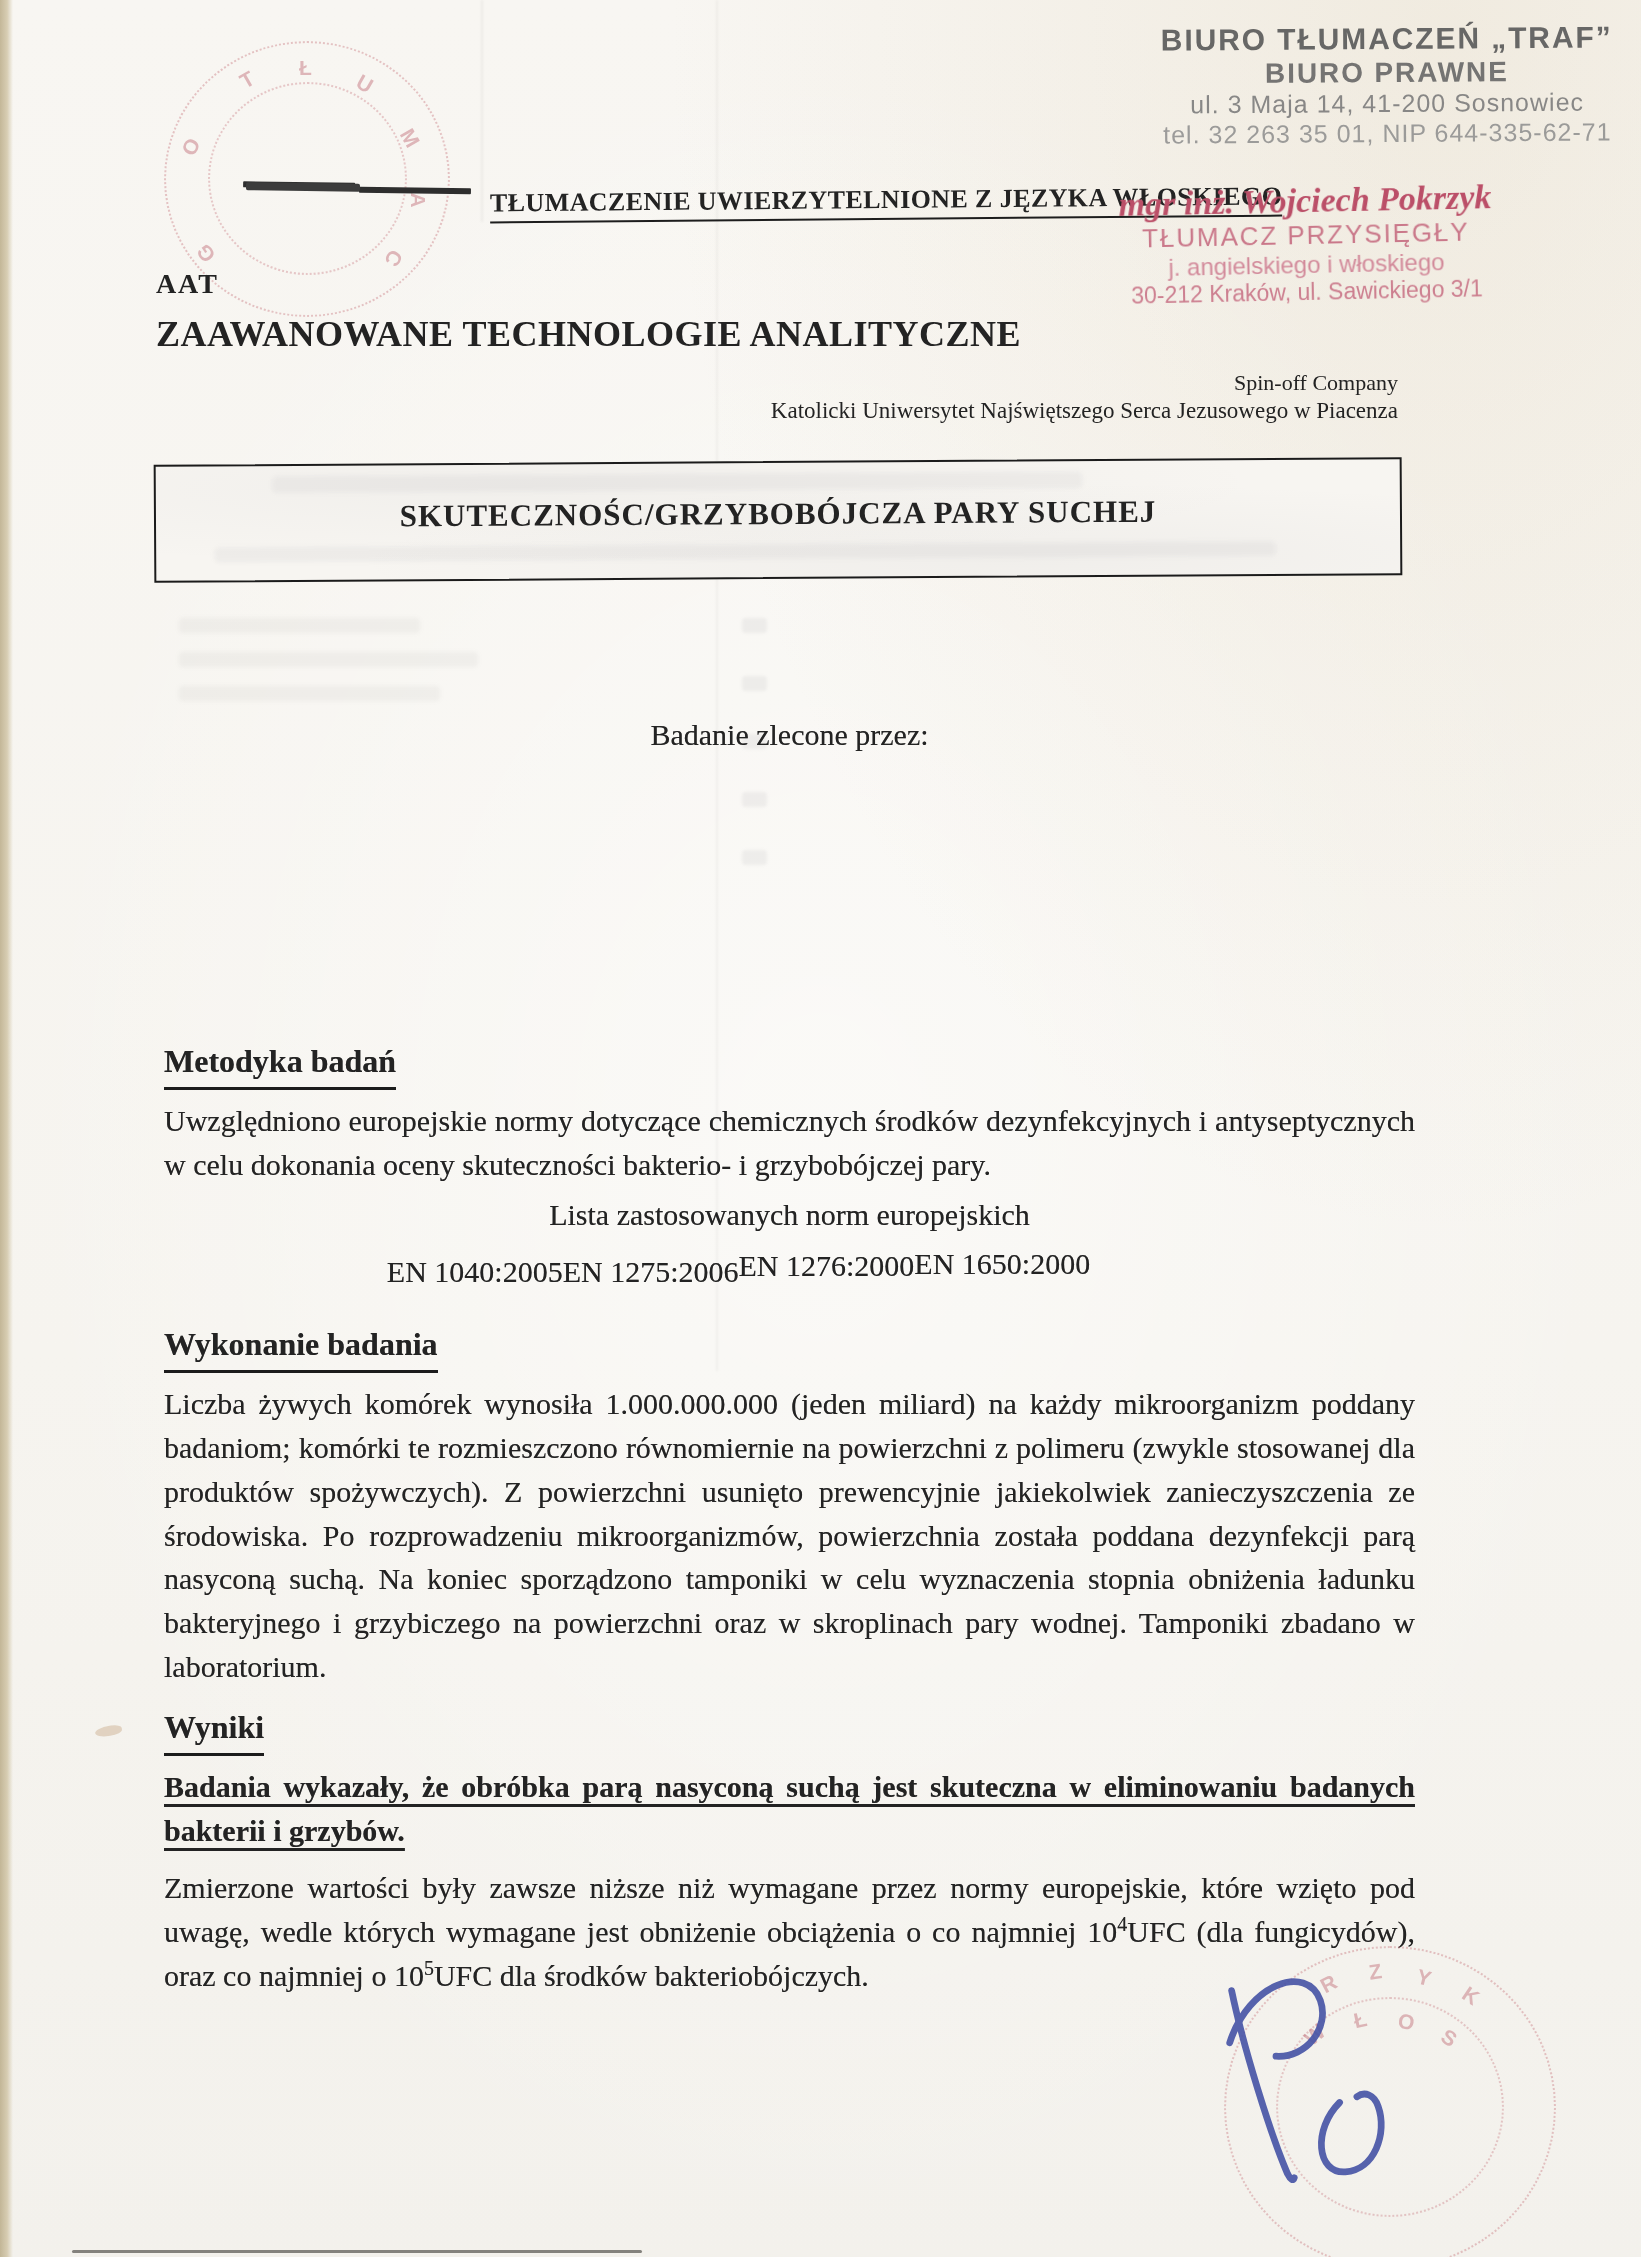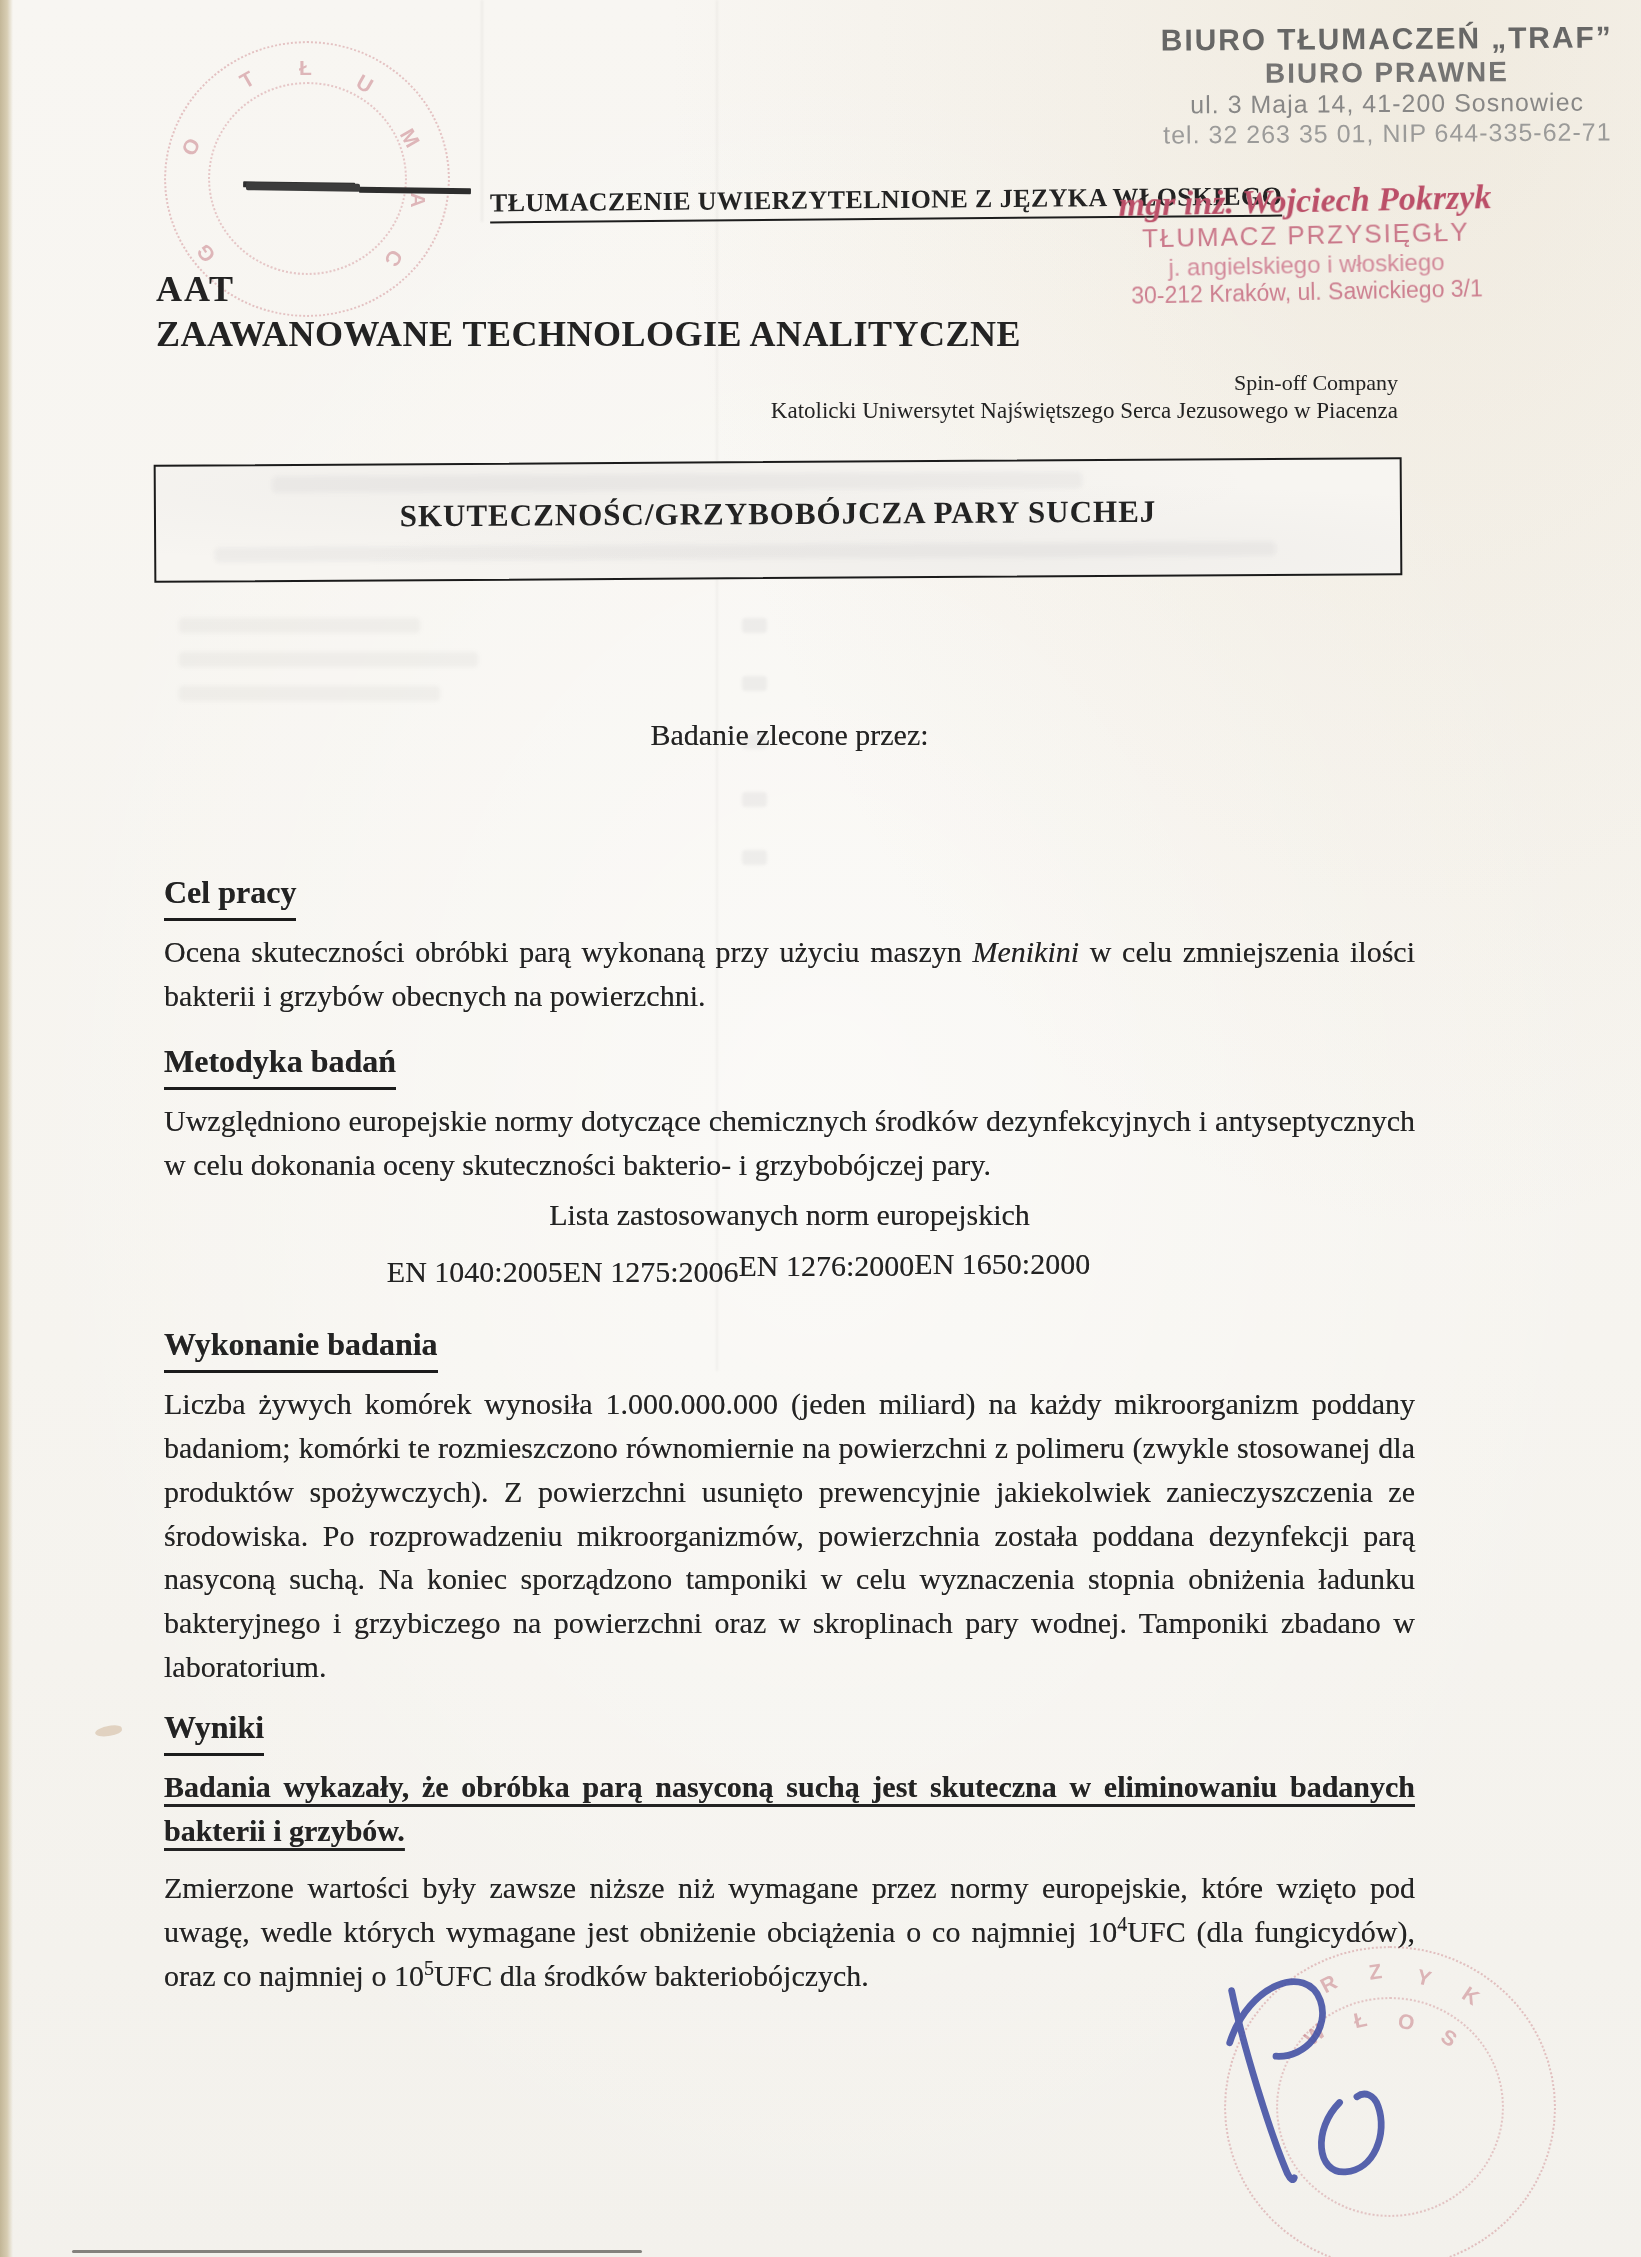--- a/index.html
+++ b/index.html
@@ -53,21 +53,21 @@
     position:absolute;left:1079px;top:182px;width:454px;
     text-align:center;color:#c05a72;transform:rotate(-1.2deg);
     filter:blur(0.3px);
   }
   .translator-stamp .name{font-family:"Liberation Serif", serif;font-style:italic;font-size:34px;font-weight:bold;color:#bb4f68;white-space:nowrap;}
   .translator-stamp .t{font-family:"Liberation Sans", sans-serif;font-size:26px;letter-spacing:1.9px;color:#c4647b;opacity:.85;}
   .translator-stamp .langs{font-family:"Liberation Sans", sans-serif;font-size:24px;color:#cb7289;opacity:.8;}
   .translator-stamp .addr{font-family:"Liberation Sans", sans-serif;font-size:23px;color:#c4647b;opacity:.8;}
 
   
-  .company-abbr{position:absolute;left:156px;top:268px;font-size:36px;font-weight:bold;letter-spacing:1.9px;}
+  .company-abbr{position:absolute;left:156px;top:268px;font-size:28px;font-weight:bold;letter-spacing:1.9px;}
   .company-name{position:absolute;left:156px;top:313px;font-size:36px;font-weight:bold;letter-spacing:0.5px;}
   .spinoff-block{position:absolute;right:243px;top:369px;text-align:right;line-height:1.25;}
   .spinoff-block .spin{font-size:22px;font-weight:normal;}
   .spinoff-block .univ{font-size:23px;}
 
   
   .title-box{
     position:absolute;left:154px;top:461px;width:1244px;height:114px;
     border:2.9px solid #1b1b1b;
     transform:rotate(-0.35deg);
@@ -177,24 +177,20 @@
   <div class="ghost-row" style="left:179px;top:652px;width:299px;"></div>
   <div class="ghost-row" style="left:179px;top:686px;width:261px;"></div>
   <div class="ghost-col" style="left:742px;top:618px;"></div>
   <div class="ghost-col" style="left:742px;top:676px;"></div>
   <div class="ghost-col" style="left:742px;top:734px;"></div>
   <div class="ghost-col" style="left:742px;top:792px;"></div>
   <div class="ghost-col" style="left:742px;top:850px;"></div>
 
   <div class="doc-text plain" style="top:713px;">Badanie zlecone przez:</div>
 
-  <div class="doc-text" style="top:869px;">
-    <span class="sec-heading">Cel pracy</span><br>
-    <span>Ocena skuteczności obróbki parą wykonaną przy użyciu maszyn </span><i>Menikini</i><span> w celu zmniejszenia ilości bakterii i grzybów obecnych na powierzchni.</span>
-  </div>
 
   <div class="doc-text" style="top:995px;margin-top:43px;">
     <span class="sec-heading">Metodyka badań</span><br>
     <span>Uwzględniono europejskie normy dotyczące chemicznych środków dezynfekcyjnych i antyseptycznych w celu dokonania oceny skuteczności bakterio- i grzybobójczej pary.</span>
     <div class="centered-line" style="margin-top:5.8px;">Lista zastosowanych norm europejskich</div>
     <div class="norms-row">
       <span>EN 1040:2005</span>
       <span>EN 1275:2006</span>
       <span style="position:relative;top:-5.8px;">EN 1276:2000</span>
       <span style="position:relative;top:-7.7px;">EN 1650:2000</span>

